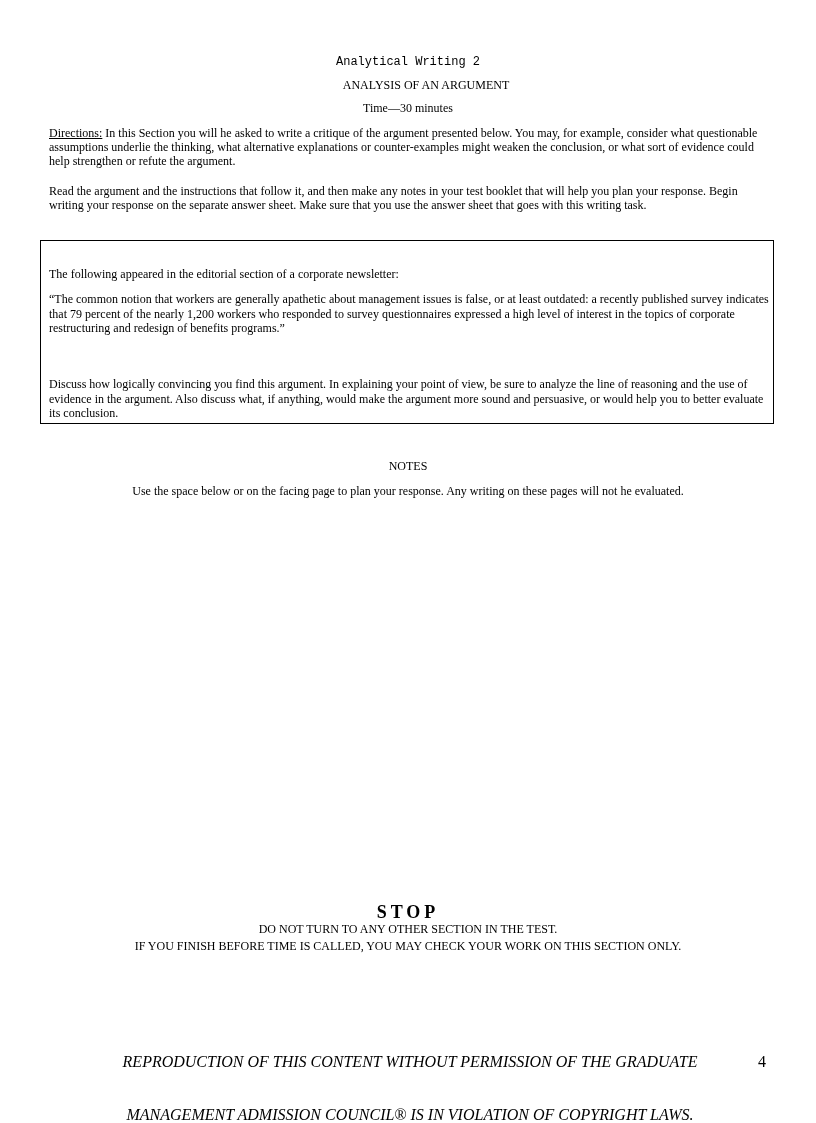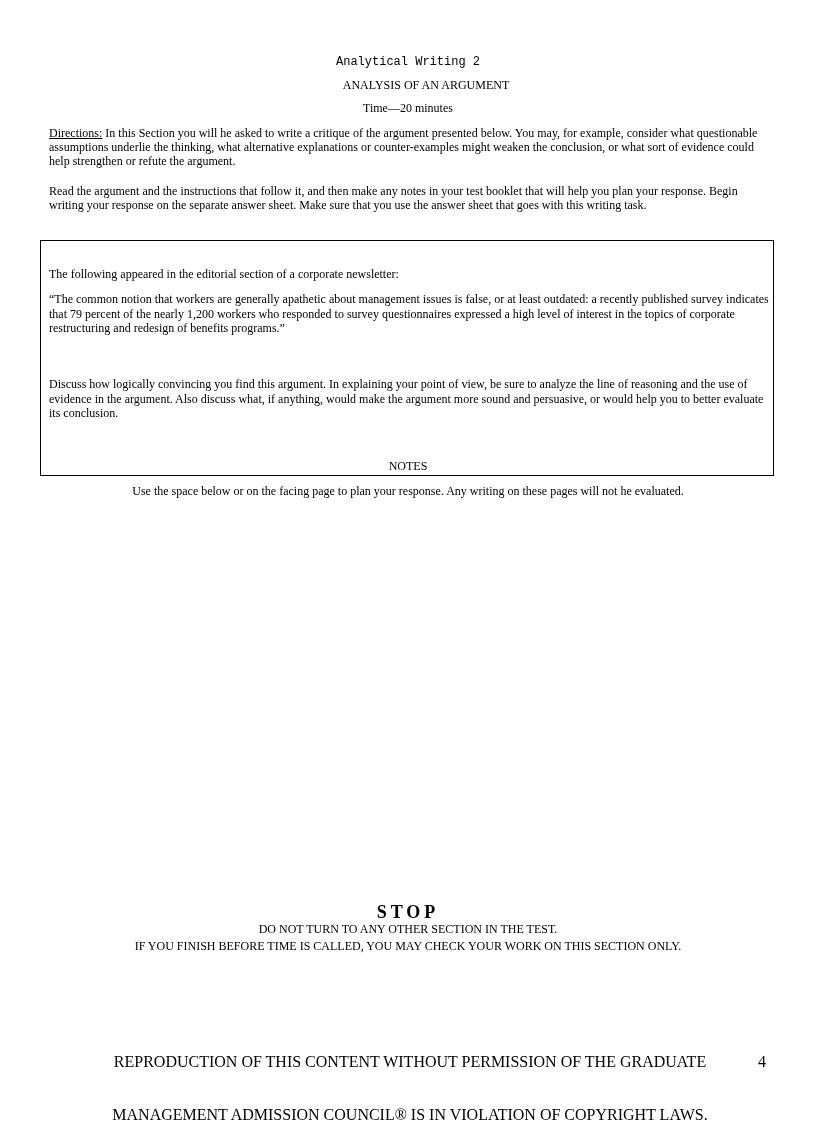--- a/index.html
+++ b/index.html
@@ -23,21 +23,21 @@
       left: 49px;
       width: 722px;
       font-size: 12px;
       line-height: 14px;
     }
     .underline { text-decoration: underline; }
     .box {
       left: 40px;
       top: 240px;
       width: 734px;
-      height: 236px;
+      height: 184px;
       border: 1.3px solid #000000;
       box-sizing: border-box;
       padding-left: 44px;
     }
     .box-para {
       position: absolute;
       left: 8px;
       width: 722px;
       font-size: 12px;
       line-height: 14.5px;
@@ -47,33 +47,34 @@
       font-size: 18px;
       letter-spacing: 4px;
       margin-top: 46px;
     }
     .footer-text {
       left: 90px;
       width: 640px;
       text-align: center;
       font-size: 16px;
       line-height: 18px;
+      font-style: italic;
     }
     .page-num {
       left: 758px;
       font-size: 16px;
       line-height: 18px;
     }
   </style>
 </head>
 <body>
 
 <div class="abs center" style="top:55px;font-family:Liberation Mono, monospace;">Analytical Writing 2</div>
 <div class="abs center" style="top:78px;padding-left:18px;">ANALYSIS OF AN ARGUMENT</div>
-<div class="abs center" style="top:101px;">Time—20 minutes</div>
+<div class="abs center" style="top:101px;">Time—30 minutes</div>
 
 <div class="abs para" style="top:126px;">
   <span class="underline">Directions:</span><span> In this Section you will he asked to write a critique of the argument presented below.   You may, for example, consider what questionable assumptions underlie the thinking, what alternative explanations or counter-examples might weaken the conclusion, or what sort of evidence could help strengthen or refute the argument.</span>
 </div>
 
 <div class="abs para" style="top:184px;">Read the argument and the instructions that follow it, and then make any notes in your test booklet that will help you plan your response. Begin writing your response on the separate answer sheet. Make sure that you use the answer sheet that goes with this writing task.</div>
 
 <div class="abs box">
   <div class="box-para" style="top:26px;">The following appeared in the editorial section of a corporate newsletter:</div>
   <div class="box-para" style="top:51px;">“The common notion that workers are generally apathetic about management issues is false, or at least outdated: a recently published survey indicates that 79 percent of the nearly 1,200 workers who responded to survey questionnaires expressed a high level of interest in the topics of corporate restructuring and redesign of benefits programs.”</div>

